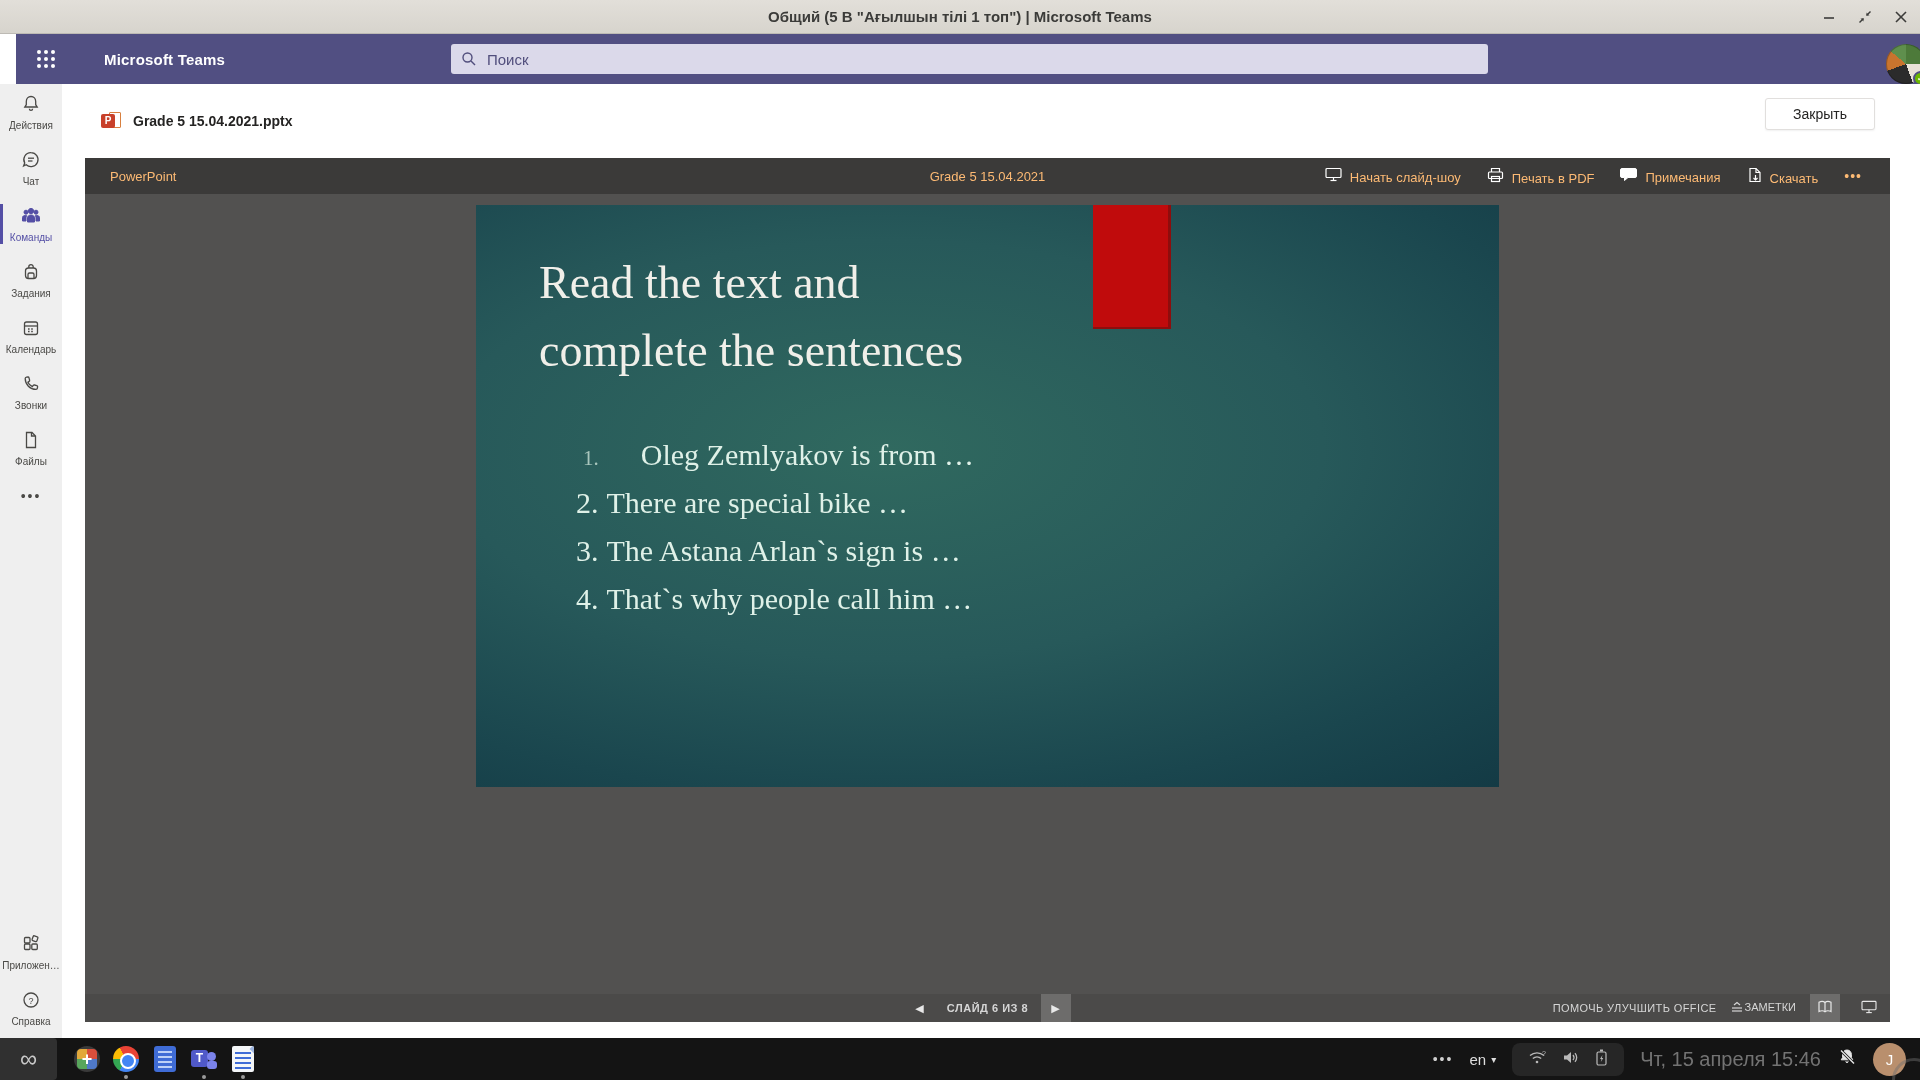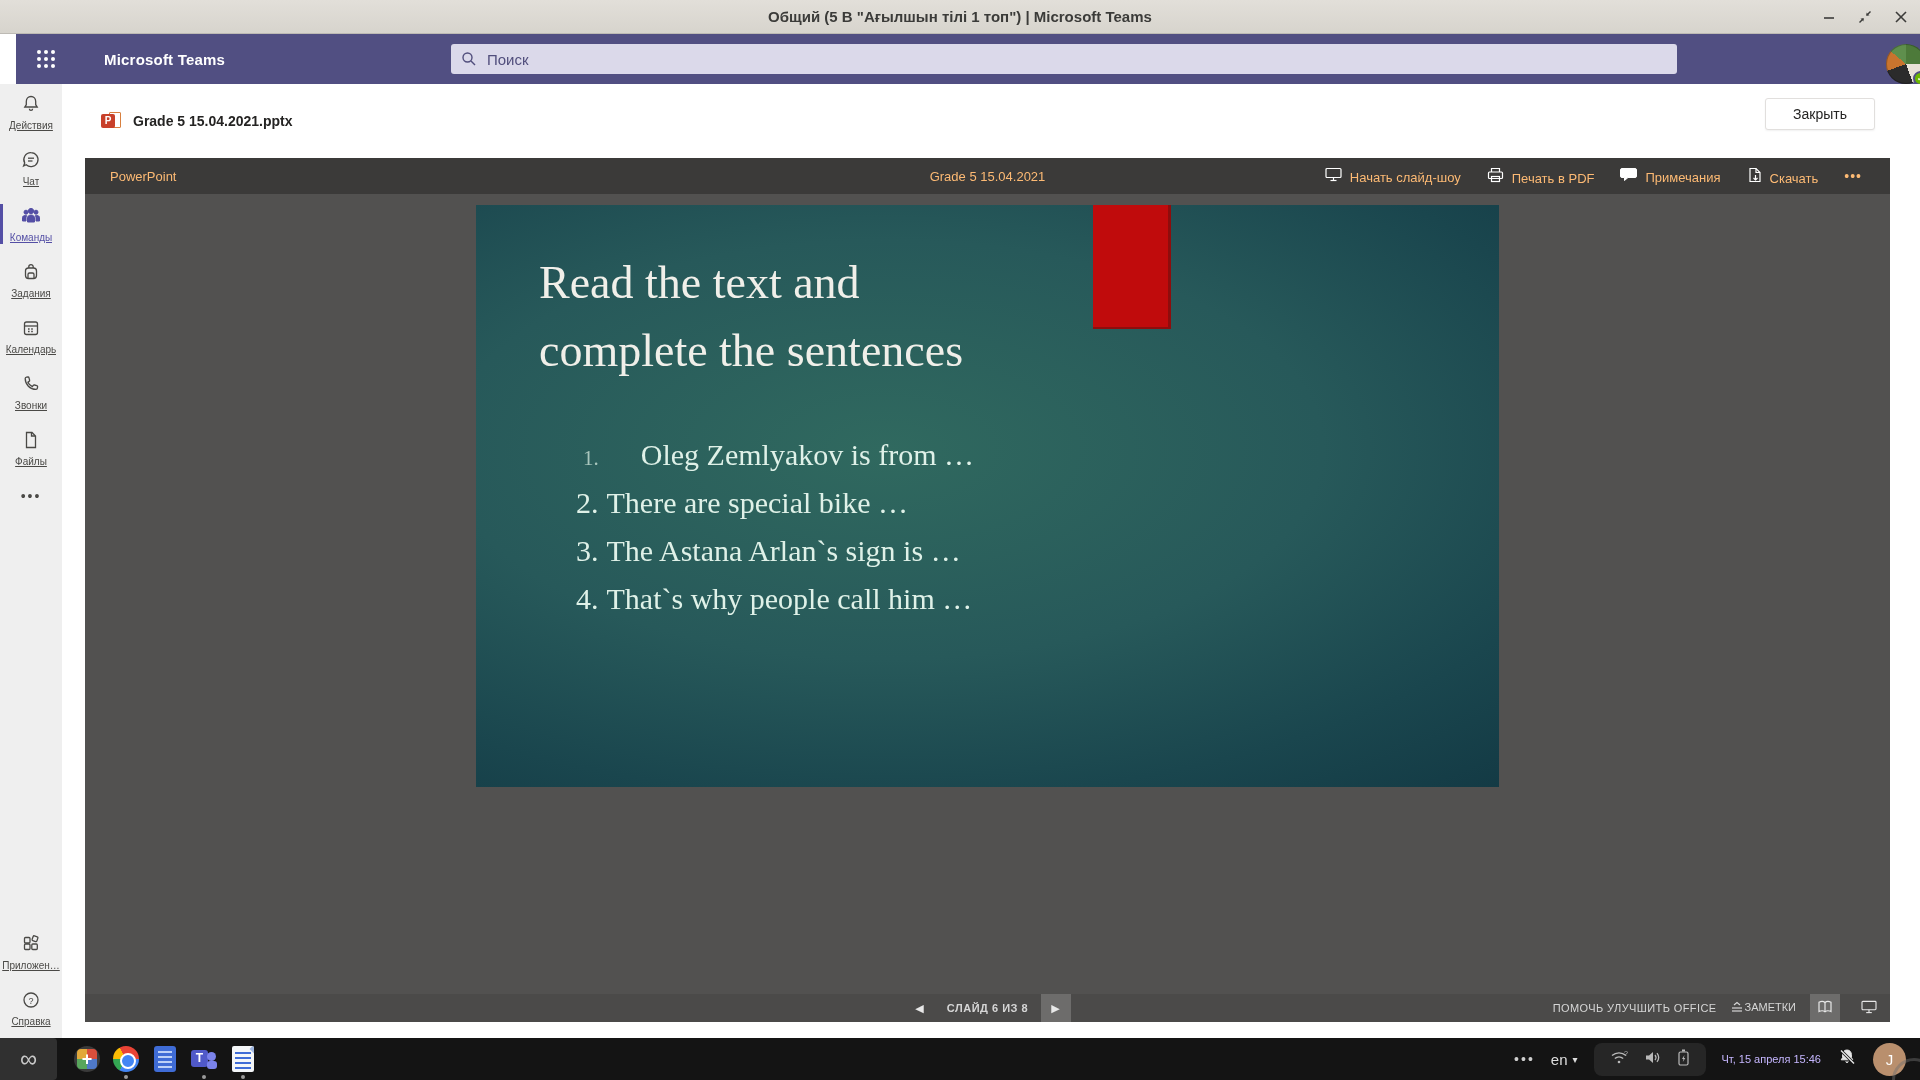--- a/index.html
+++ b/index.html
@@ -16,38 +16,38 @@
   .win-btn { width:22px; height:22px; display:flex; align-items:center; justify-content:center; color:#3c3c3a; }
   .win-btn svg { stroke:#3c3c3a; }
 
   
   .teamsbar { position:absolute; left:16px; top:34px; width:1920px; height:50px;
     background:#514f82; display:flex; align-items:center; }
   .waffle { width:26px; height:26px; margin-left:17px; display:grid;
     grid-template-columns:repeat(3,1fr); grid-template-rows:repeat(3,1fr); gap:3px; padding:4px; }
   .waffle i { width:4px; height:4px; border-radius:50%; background:#fff; }
   .teams-appname { color:#fff; font-size:15px; font-weight:700; margin-left:45px; letter-spacing:.2px; }
-  .searchwrap { position:absolute; left:435px; top:10px; width:1226px; height:30px; }
+  .searchwrap { position:absolute; left:435px; top:10px; width:1037px; height:30px; }
   .searchwrap input { width:100%; height:100%; border:none; border-radius:3px;
     background:#dbd9ea; padding-left:36px; font-size:15px; color:#514e7c; outline:none;
     font-family:"Liberation Sans", sans-serif; }
   .searchwrap input::placeholder { color:#514e7c; opacity:1; }
   .search-glyph { position:absolute; left:10px; top:7px; }
   .hdr-avatar { position:absolute; right:10px; top:10px; width:40px; height:40px; border-radius:50%;
     background:conic-gradient(#4d7a3a 0 90deg,#e8e2d6 90deg 160deg,#2b2b2b 160deg 250deg,#c8742e 250deg 310deg,#5f8f4d 310deg);
     box-shadow:inset 0 0 0 1px rgba(0,0,0,.25); }
   .hdr-status { position:absolute; right:-2px; bottom:-2px; width:15px; height:15px; border-radius:50%;
     background:#6bb700; border:2px solid #514f82; color:#fff; font-size:9px; line-height:11px; text-align:center; }
 
   
   .sidebar { position:absolute; left:0; top:84px; width:62px; height:954px; background:#efefef; }
   .rail-item { position:relative; height:56px; display:flex; flex-direction:column;
     align-items:center; justify-content:center; color:#4a4946; cursor:pointer; }
   .rail-item .lbl { font-size:10px; margin-top:2px; color:#4a4946; max-width:60px;
-    white-space:nowrap; overflow:hidden; text-overflow:ellipsis;text-decoration:underline; }
+    white-space:nowrap; overflow:hidden; text-overflow:ellipsis; }
   .rail-item svg { stroke:#4a4946; }
   .rail-item.active { color:#544fa5; }
   .rail-item.active .lbl { color:#544fa5; }
   .rail-item.active svg { stroke:#544fa5; }
   .rail-item.active::before { content:""; position:absolute; left:0; top:8px; bottom:8px;
     width:3px; background:#544fa5; }
   .rail-more { height:40px; font-size:14px; letter-spacing:2px; color:#4a4946;
     display:flex; align-items:center; justify-content:center; }
   .rail-bottom { position:absolute; bottom:2px; left:0; width:62px; }
 
@@ -136,21 +136,21 @@
     background:#3f6cd6; box-shadow:0 5px 0 #3f6cd6, 0 10px 0 #3f6cd6, 0 15px 0 #3f6cd6; }
   .icon-doc::after { content:""; position:absolute; right:-1px; top:-1px; width:8px; height:8px;
     background:#9fb6df; transform:rotate(45deg) translate(3px,-3px); }
   .tb-right { margin-left:auto; display:flex; align-items:center; margin-right:14px; gap:16px; position:relative; }
   .tb-overflow { color:#cfcfcf; font-size:14px; letter-spacing:2px; cursor:pointer; }
   .tb-lang { display:flex; align-items:center; gap:5px; color:#dedede; font-size:15px; cursor:pointer; }
   .tb-chev { font-size:10px; color:#dedede; }
   .tb-pill { display:flex; align-items:center; gap:16px; background:#262626; border-radius:8px;
     padding:6px 16px; }
   .tb-pill svg { stroke:#b9b9b9; }
-  .tb-clock { color:#c4b5fd; font-size:11px; cursor:pointer; }
+  .tb-clock { color:#737373; font-size:20px; cursor:pointer; }
   .tb-bell svg { stroke:#e6e6e6; fill:#e6e6e6; }
   .tb-avatar { width:33px; height:33px; border-radius:50%; background:#b98f6d; color:#fff;
     font-size:15px; display:flex; align-items:center; justify-content:center; cursor:pointer; }
   .corner-mark { position:absolute; right:-16px; bottom:-22px; width:44px; height:44px;
     border:3px solid #6f6f6f; border-radius:50%; opacity:.45; }
 </style>
 </head>
 <body>
 
 <div id="screen">

